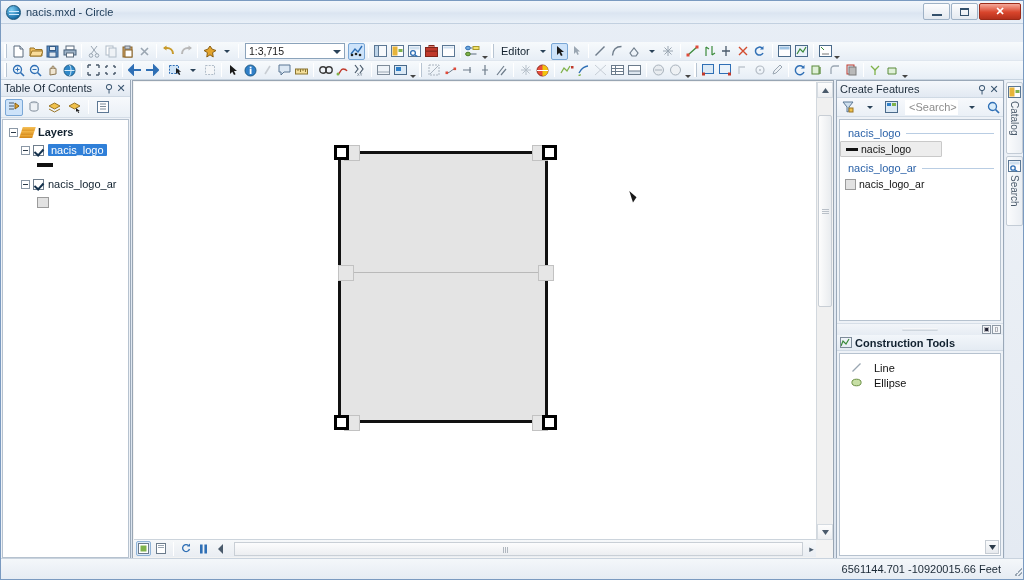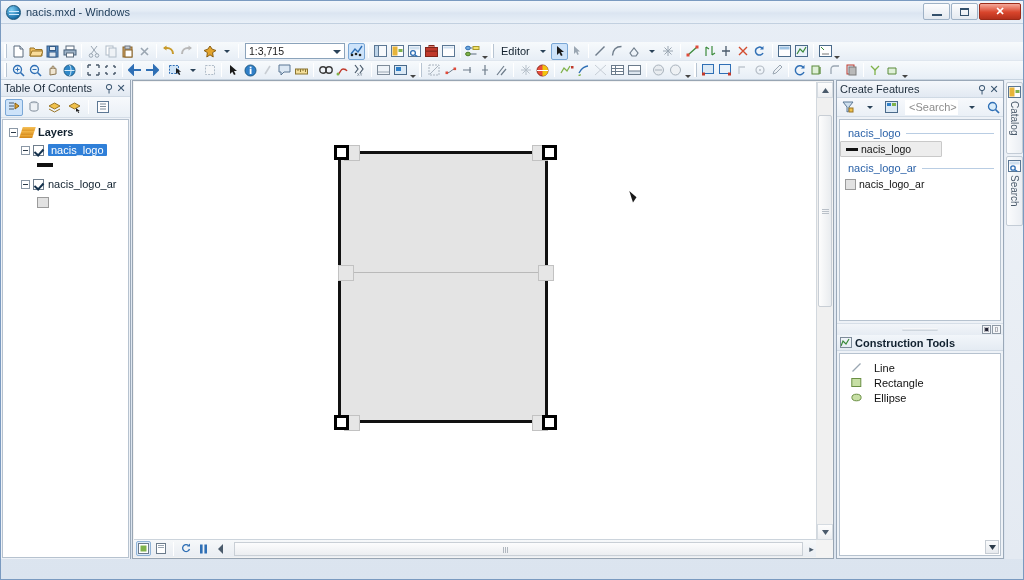--- a/index.html
+++ b/index.html
@@ -317,21 +317,21 @@
   }
   svg { display: block; }
 </style>
 </head>
 <body>
 
 <div id="app">
 
   <div class="titlebar">
     <div class="app-icon"></div>
-    <div class="title-text">nacis.mxd - Windows</div>
+    <div class="title-text">nacis.mxd - Circle</div>
     <div class="winbtns">
       <div class="winbtn">
           <div class="glyph-min"></div>
         </div>
       <div class="winbtn">
           <div class="glyph-max"></div>
         </div>
       <div class="winbtn close">✕</div>
     </div>
   </div>
@@ -1072,28 +1072,20 @@
           <span class="ct-ico">
             <svg width="11" height="11" viewBox="0 0 11 11">
                 <path d="M1.5 9.5L9.5 1.5" stroke="#9aa6b2" stroke-width="1.2"></path>
               </svg>
           </span>
           <span>Line</span>
         </div>
         <div class="ct-item">
           <span class="ct-ico">
             <svg width="11" height="11" viewBox="0 0 11 11">
-                <rect x="0.8" y="1.5" width="9" height="8" fill="#c7dfa5" stroke="#6a8f43"></rect>
-              </svg>
-          </span>
-          <span>Rectangle</span>
-        </div>
-        <div class="ct-item">
-          <span class="ct-ico">
-            <svg width="11" height="11" viewBox="0 0 11 11">
                 <ellipse cx="5.5" cy="5.5" rx="4.6" ry="3.3" fill="#c7dfa5" stroke="#6a8f43"></ellipse>
               </svg>
           </span>
           <span>Ellipse</span>
         </div>
         <div class="ct-scroll">
           <svg width="7" height="5" viewBox="0 0 7 5">
               <path d="M3.5 5L0 0h7z" fill="#2c3b4a"></path>
             </svg>
         </div>
@@ -1118,13 +1110,17 @@
               <rect x="1.5" y="1.5" width="10" height="3" fill="#cfe0ef"></rect>
               <circle cx="5" cy="8" r="2.2" fill="none" stroke="#2f6fb5" stroke-width="1.3"></circle>
               <path d="M6.8 9.8l2.4 1.4" stroke="#2f6fb5" stroke-width="1.3"></path>
             </svg>
         </span>
         <span class="vtxt">Search</span>
       </div>
     </div>
   </div>
 
+  <div class="statusbar">
+    <span>6561144.701  -10920015.66 Feet</span>
+    <span class="grip-corner"></span>
+  </div>
 </div>
 
 </body></html>

